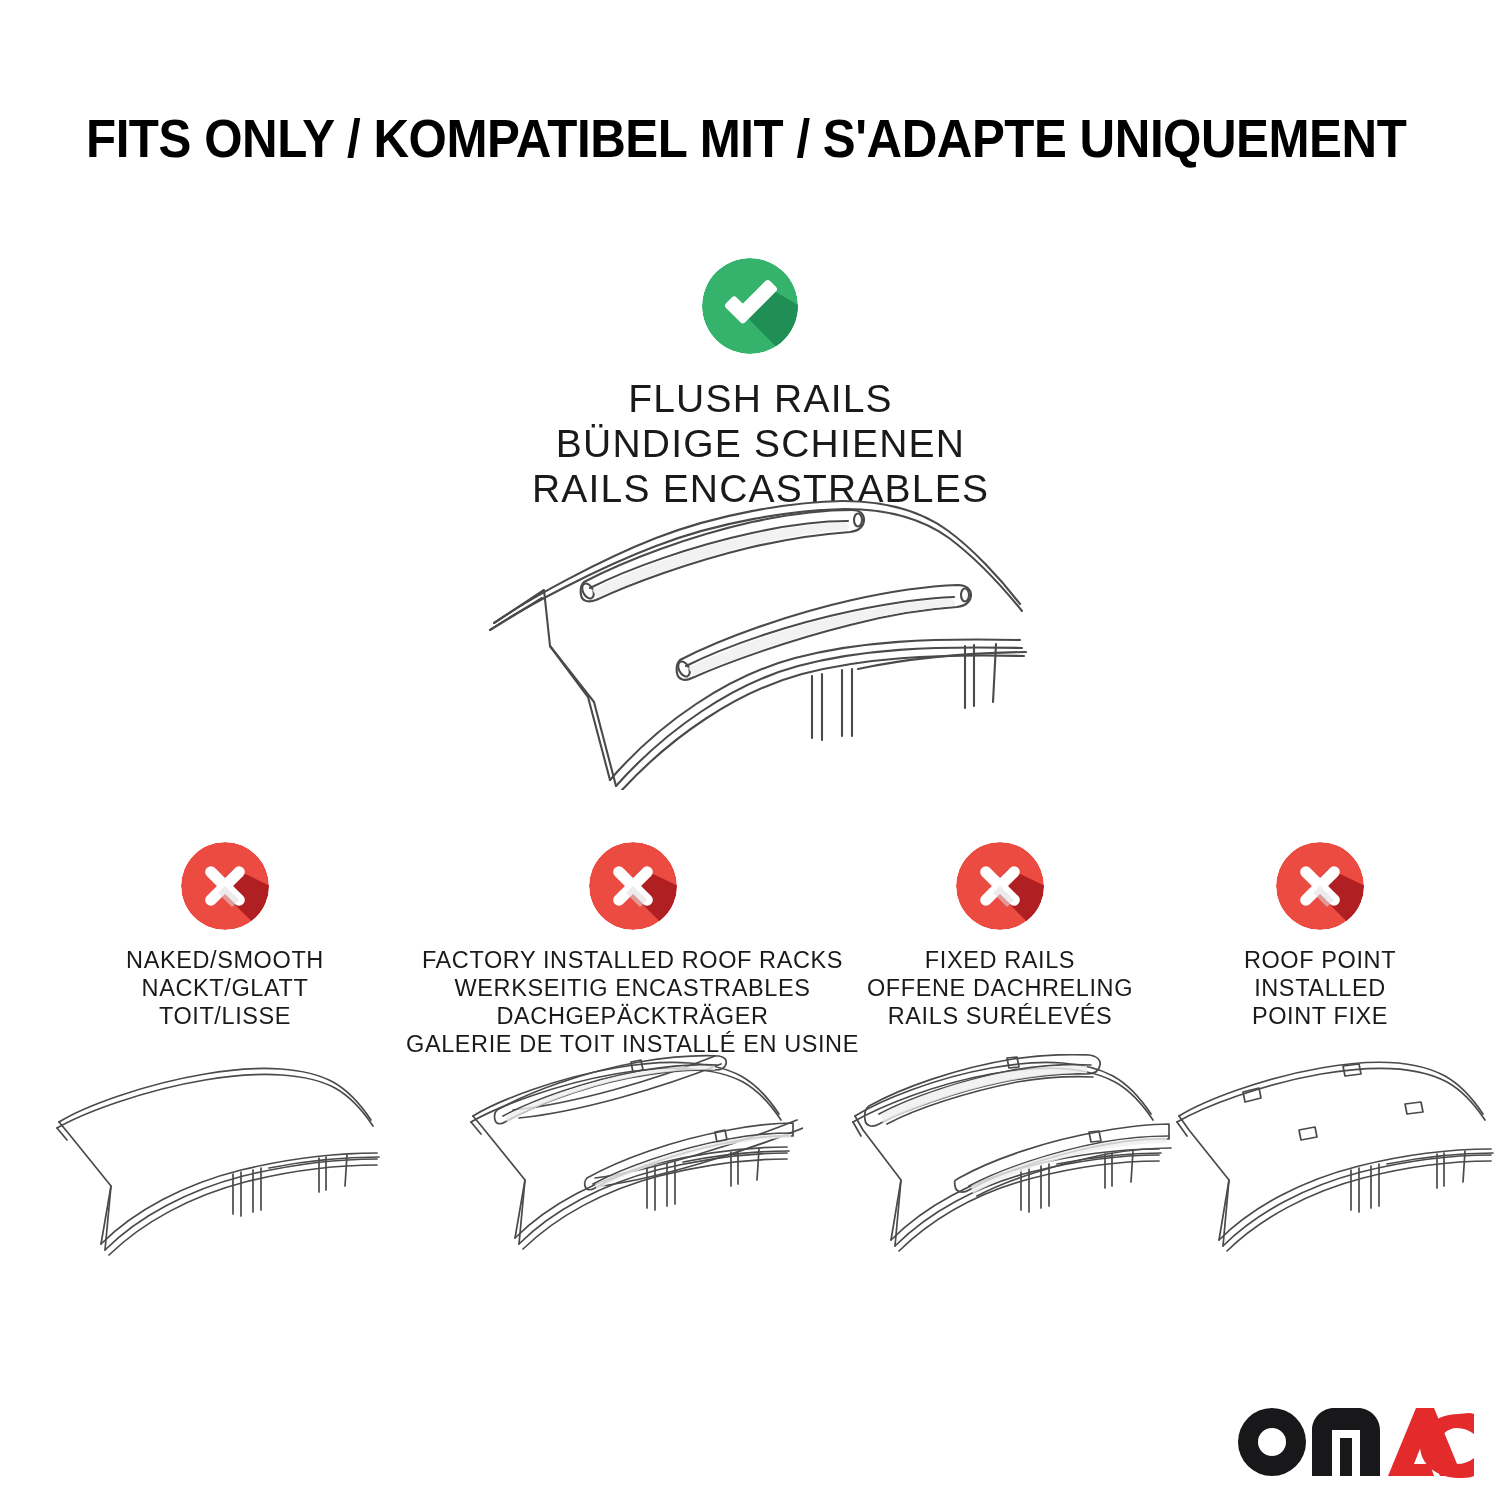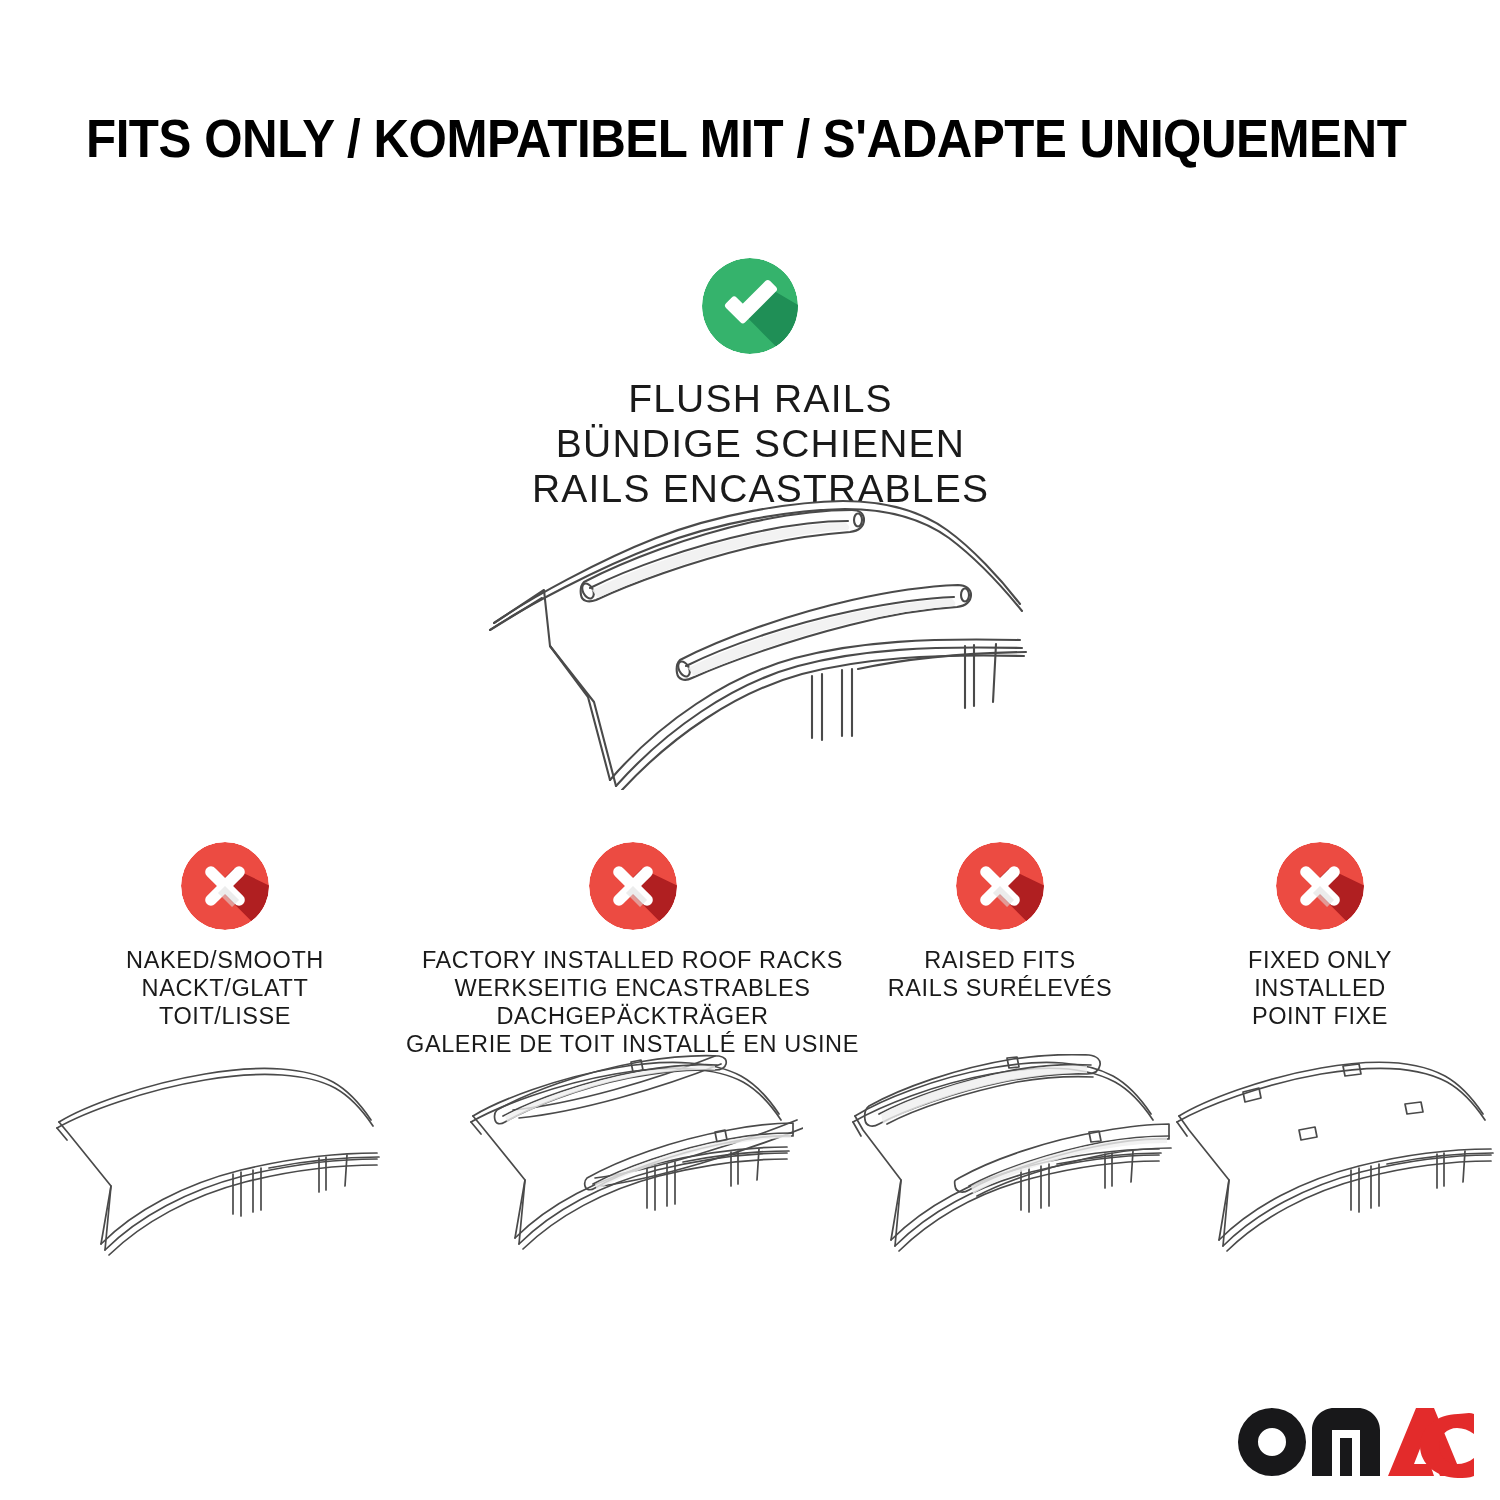--- a/index.html
+++ b/index.html
@@ -343,21 +343,22 @@
           <path d="M36.5 28 L72 63.5 L63.5 72 L28 36.5 Z" fill="#dcdcdc"></path>
           <g stroke="#ffffff" stroke-width="13" stroke-linecap="round">
             <line x1="34" y1="34" x2="66" y2="66"></line>
             <line x1="66" y1="34" x2="34" y2="66"></line>
           </g>
           <path d="M50 50 L66 66 L58 74 L42 58 Z" fill="#dcdcdc" opacity="0.55"></path>
         </g>
       </svg>
     </span>
     <div class="col-label">
-      <div>RAISED FITS</div>
+      <div>FIXED RAILS</div>
+      <div>OFFENE DACHRELING</div>
       <div>RAILS SURÉLEVÉS</div>
     </div>
     <div class="col-art">
       <svg width="340" height="230" viewBox="0 0 340 230" aria-hidden="true">
         <g fill="none" stroke="#4a4a4a" stroke-width="1.7" stroke-linecap="round" stroke-linejoin="round">
           <path d="M20 62 C46 46 100 24 156 14 C210 4 252 8 278 22 C296 32 308 48 316 60"></path>
           <path d="M18 68 C46 52 100 30 156 20 C212 10 254 14 280 28 C298 38 310 54 318 66"></path>
           <path d="M20 62 L28 76 L66 126 L56 186"></path>
           <path d="M18 68 L26 82"></path>
           <path d="M66 126 L60 192"></path>
@@ -408,21 +409,21 @@
           <path d="M36.5 28 L72 63.5 L63.5 72 L28 36.5 Z" fill="#dcdcdc"></path>
           <g stroke="#ffffff" stroke-width="13" stroke-linecap="round">
             <line x1="34" y1="34" x2="66" y2="66"></line>
             <line x1="66" y1="34" x2="34" y2="66"></line>
           </g>
           <path d="M50 50 L66 66 L58 74 L42 58 Z" fill="#dcdcdc" opacity="0.55"></path>
         </g>
       </svg>
     </span>
     <div class="col-label">
-      <div>FIXED ONLY</div>
+      <div>ROOF POINT</div>
       <div>INSTALLED</div>
       <div>POINT FIXE</div>
     </div>
     <div class="col-art">
       <svg width="340" height="230" viewBox="0 0 340 230" aria-hidden="true">
         <g fill="none" stroke="#4a4a4a" stroke-width="1.7" stroke-linecap="round" stroke-linejoin="round">
           <path d="M14 62 C40 46 98 24 156 14 C212 4 254 8 280 22 C298 32 310 48 318 60"></path>
           <path d="M12 68 C40 52 98 30 156 20 C214 10 256 14 282 28 C300 38 312 54 320 66"></path>
           <path d="M14 62 L24 76 L64 126 L54 186"></path>
           <path d="M12 68 L22 82"></path>

